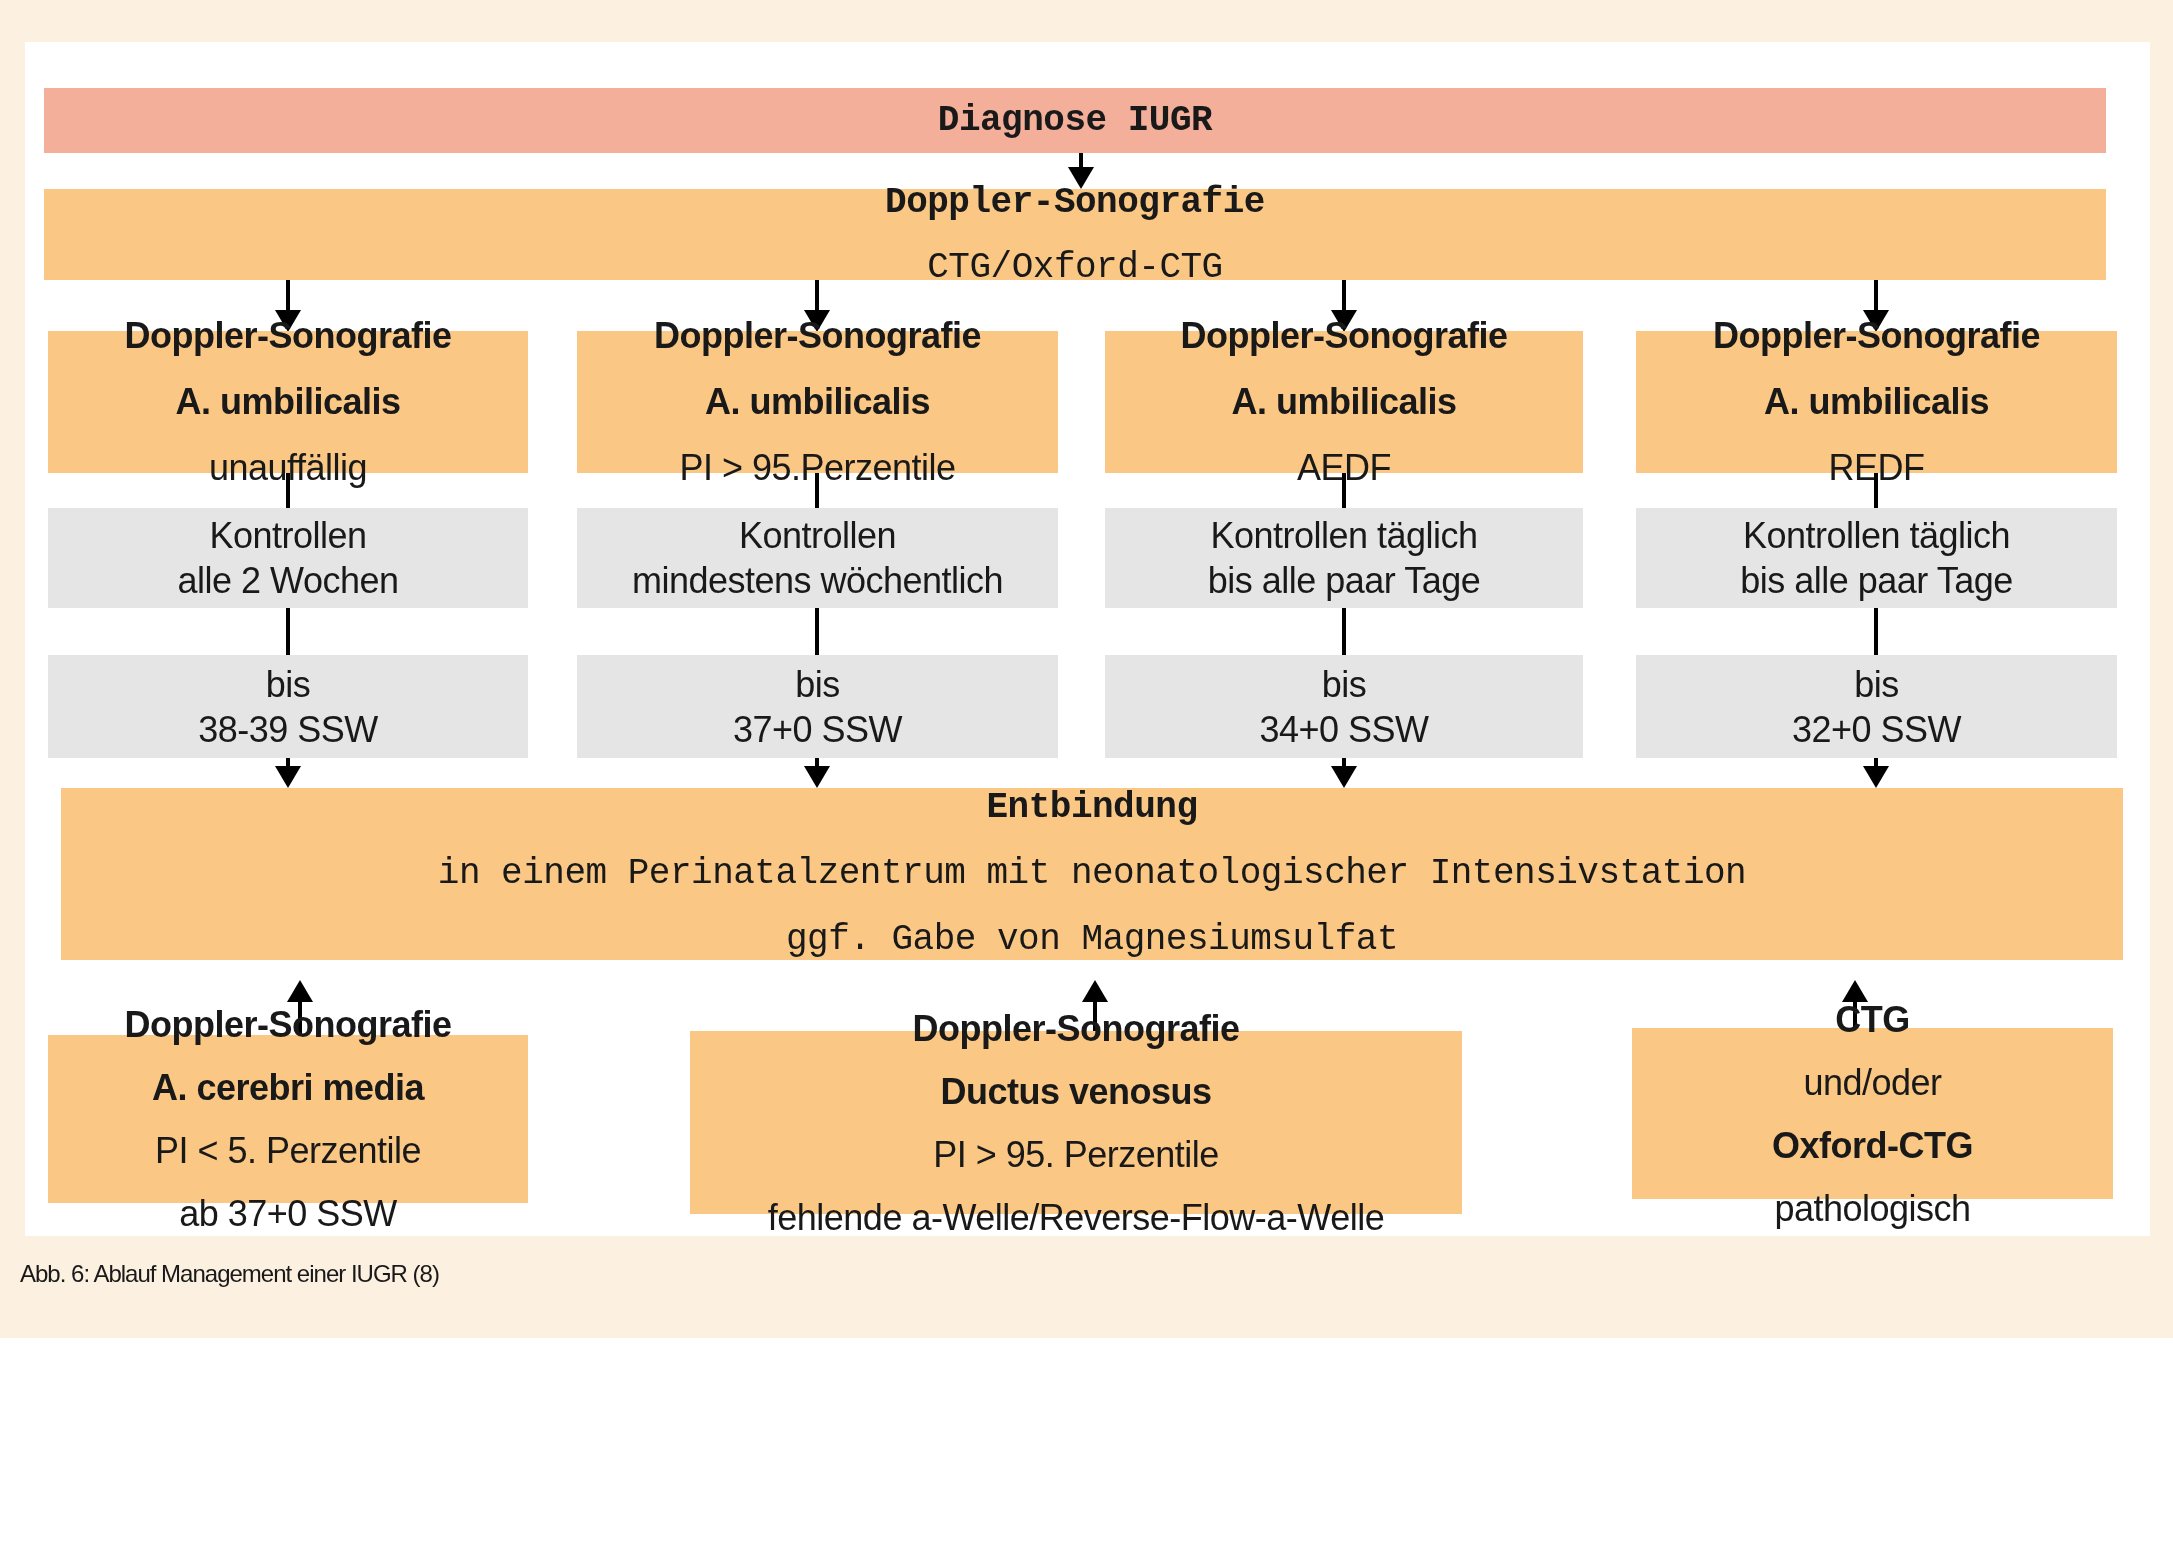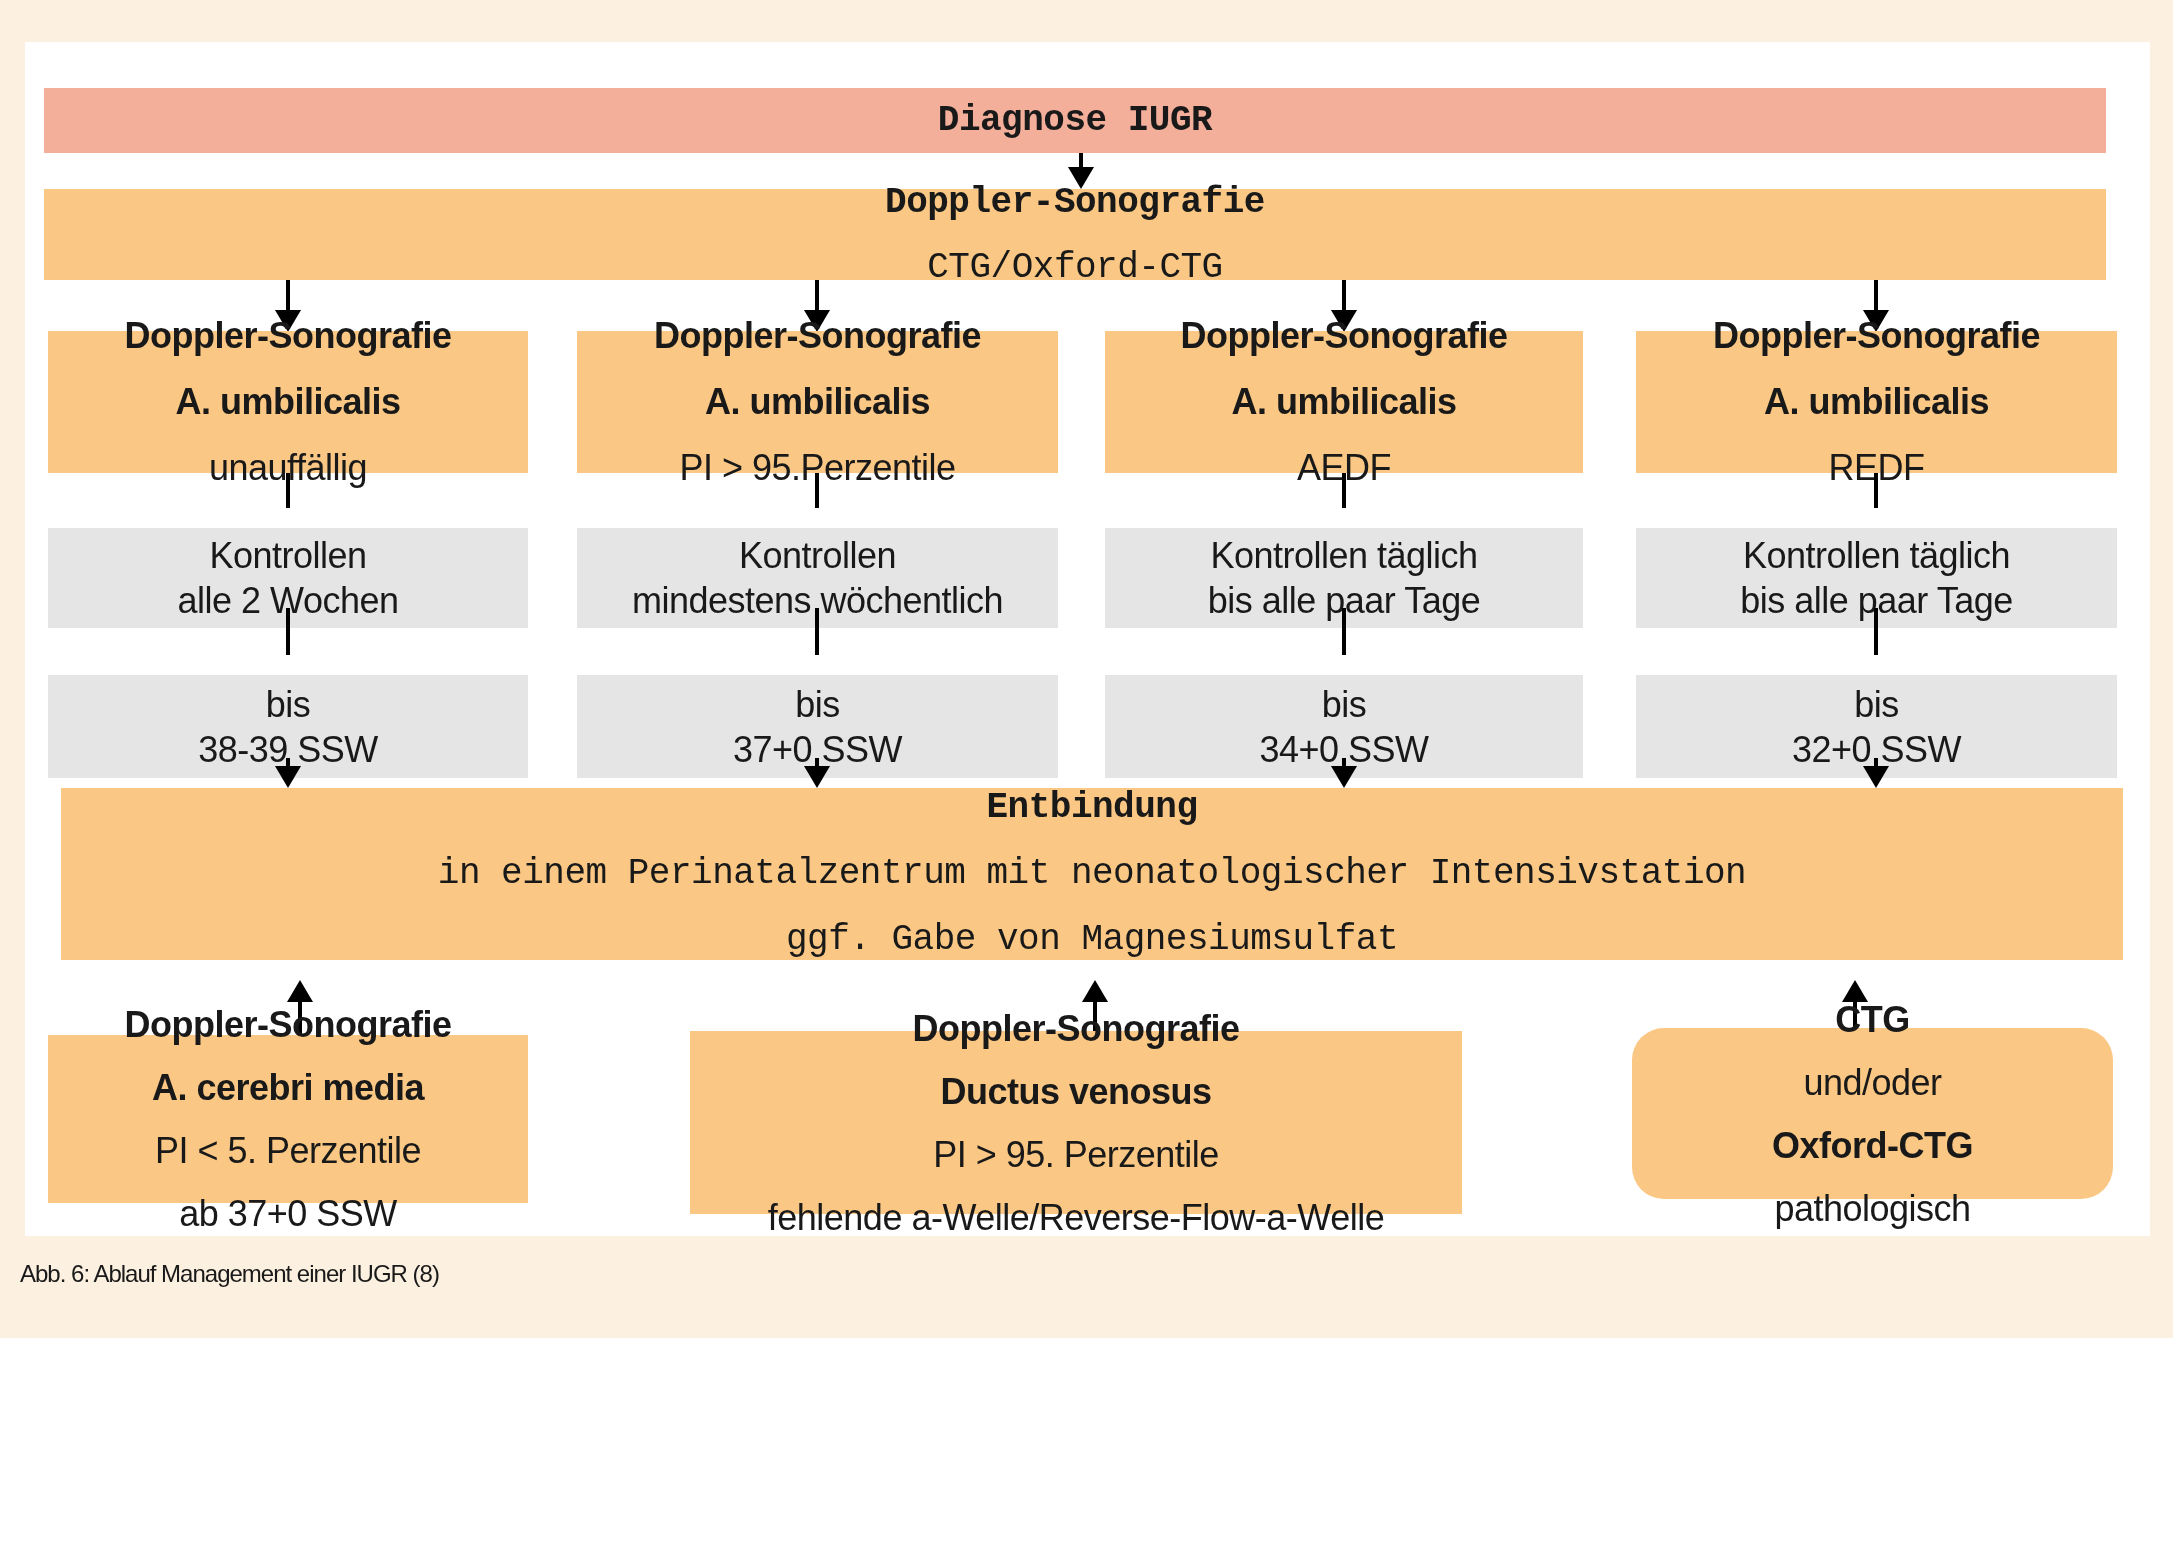--- a/index.html
+++ b/index.html
@@ -25,21 +25,21 @@
   .panel{left:25px;top:42px;width:2125px;height:1194px;background:var(--panel);}
   .box{
     position:absolute;
     display:flex;flex-direction:column;
     justify-content:center;align-items:center;
     text-align:center;
     letter-spacing:-0.5px;
   }
   .pink{background:var(--diagnosis);}
   .orange{background:var(--action);gap:20px;}
-  .gray{background:var(--control);margin-top:20px;}
+  .gray{background:var(--control);}
   .ln{font-size:36px;line-height:45px;white-space:nowrap;}
   .b{font-weight:bold;}
   .lh46 .ln{line-height:46px;}
   .lh43 .ln{line-height:43px;}
   
   .full{left:44px;width:2062px;font-family:Liberation Mono, monospace;}
   
   .c1{left:48px;width:480px;}
   .c2{left:577px;width:481px;}
   .c3{left:1105px;width:478px;}
@@ -184,21 +184,21 @@
     <div class="ln">ab 37+0 SSW</div>
   </div>
 
   <div class="box orange lh43" style="left:690px;top:1031px;width:772px;height:183px;">
     <div class="ln b">Doppler-Sonografie</div>
     <div class="ln b">Ductus venosus</div>
     <div class="ln">PI &gt; 95. Perzentile</div>
     <div class="ln">fehlende a-Welle/Reverse-Flow-a-Welle</div>
   </div>
 
-  <div class="box orange lh43" style="left:1632px;top:1028px;width:481px;height:171px;border-radius:32px;">
+  <div class="box orange lh43" style="left:1632px;top:1028px;width:481px;height:171px;">
     <div class="ln b">CTG</div>
     <div class="ln">und/oder</div>
     <div class="ln b">Oxford-CTG</div>
     <div class="ln">pathologisch</div>
   </div>
 
   <div class="abs caption">Abb. 6: Ablauf Management einer IUGR (8)</div>
 
 </div>
 

